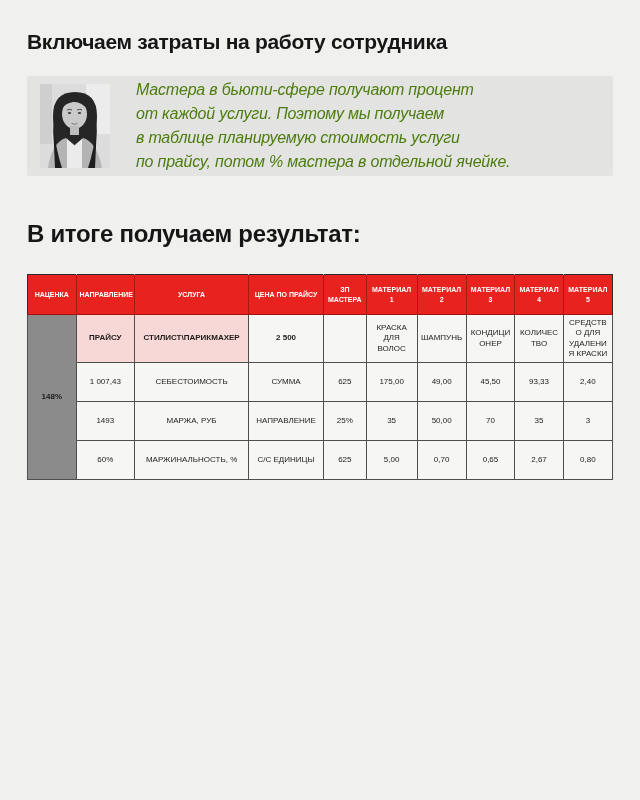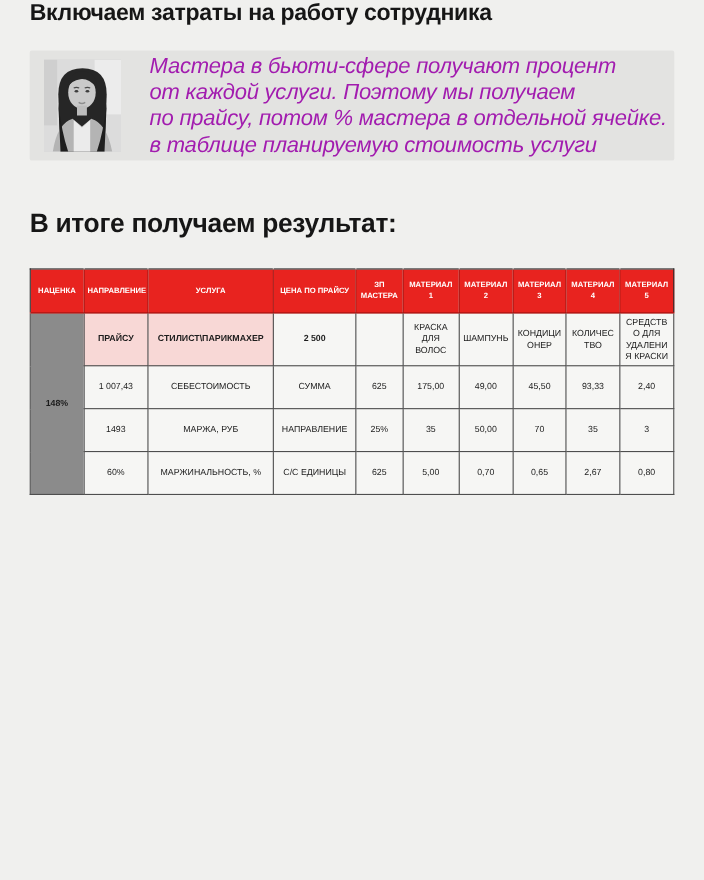--- a/index.html
+++ b/index.html
@@ -6,20 +6,21 @@
   html,body { width:640px; height:800px; }
   body {
     background:#f0f0ee;
     font-family:"Liberation Sans", sans-serif;
     color:#1c1c1c;
     overflow:hidden;
   }
   .page { padding:0 27px; }
 
   .page-title {
+    margin-top:30px;
     font-size:21px;
     font-weight:bold;
     letter-spacing:-0.3px;
     color:#161616;
   }
 
   .quote-card {
     margin-top:22px;
     height:100px;
     background:#e3e3e1;
@@ -31,24 +32,24 @@
   .photo-frame {
     width:70px; height:84px;
     flex:0 0 70px;
     overflow:hidden;
     background:#d9d9d9;
   }
   .photo-frame svg { display:block; }
   .quote-text {
     margin-left:26px;
     font-style:italic;
-    font-size:20px;
+    font-size:16px;
     line-height:24px;
     letter-spacing:-0.2px;
-    color:#a21caf;
+    color:#4d7c0f;
   }
 
   .section-subtitle {
     margin-top:44px;
     font-size:24px;
     font-weight:bold;
     letter-spacing:-0.3px;
     color:#161616;
   }
 
@@ -120,22 +121,22 @@
         <rect x="30" y="42" width="9" height="9" fill="#bdbdbd"></rect>
         <path d="M8 84 Q12 58 26 54 L34.5 61 L43 54 Q57 58 62 84 Z" fill="#b4b4b4"></path>
         <path d="M27 55 L34.5 62 L42 55 L42 84 L27 84 Z" fill="#ebebeb"></path>
         <path d="M15 84 L13 40 Q16 66 22 84 Z" fill="#1e1e1e"></path>
         <path d="M55 84 L57 40 Q54 66 48 84 Z" fill="#1e1e1e"></path>
       </svg>
     </div>
     <div class="quote-text">
       <div>Мастера в бьюти-сфере получают процент</div>
       <div>от каждой услуги. Поэтому мы получаем</div>
+      <div>в таблице планируемую стоимость услуги</div>
       <div>по прайсу, потом % мастера в отдельной ячейке.</div>
-      <div>в таблице планируемую стоимость услуги</div>
     </div>
   </div>
 
   <h2 class="section-subtitle">В итоге получаем результат:</h2>
 
   <div class="table-wrap">
     <table class="results">
       <colgroup>
         <col style="width:8.3%">
           <col style="width:10%">

